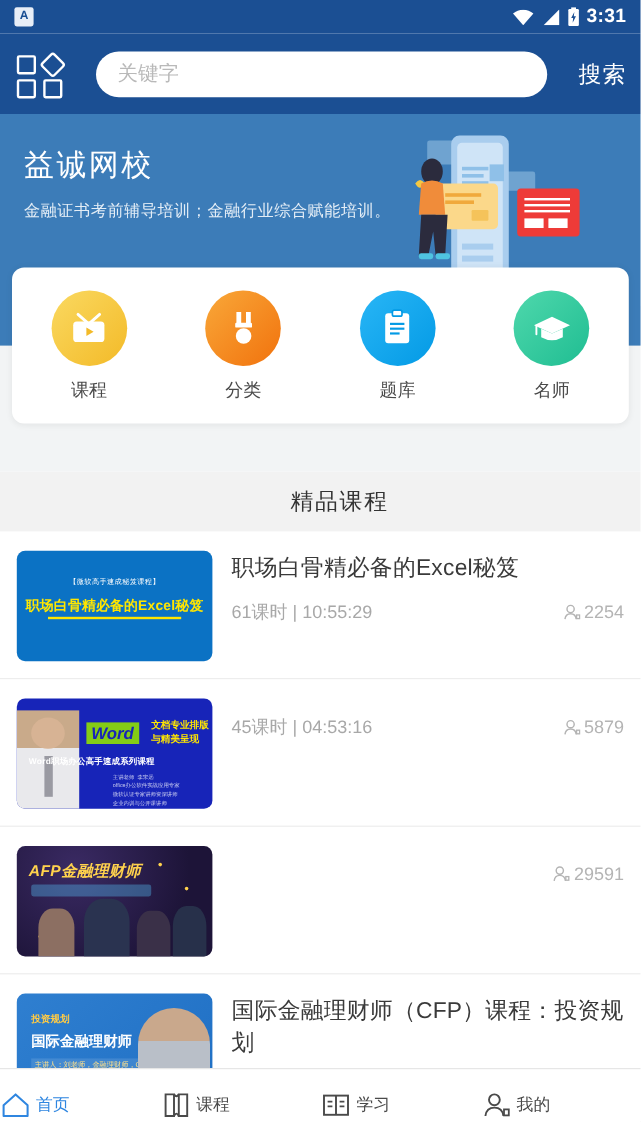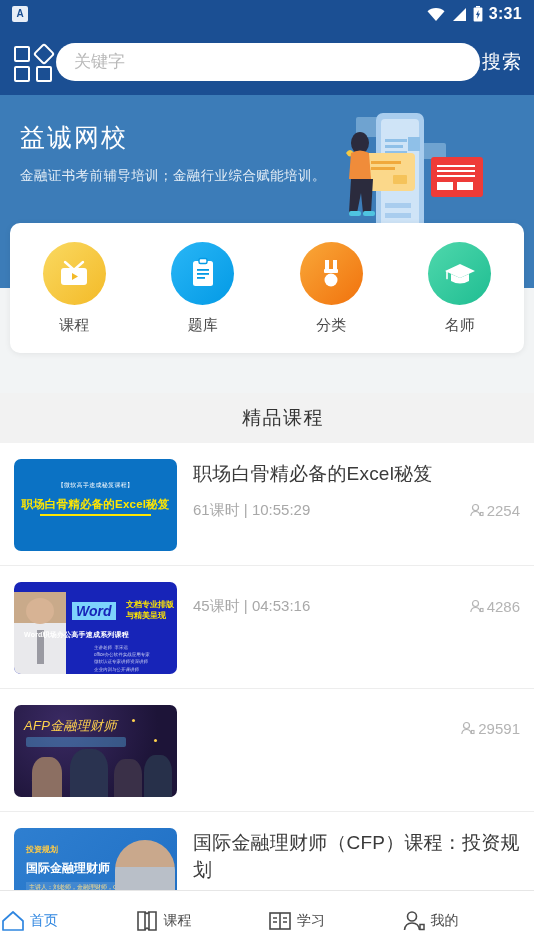--- a/index.html
+++ b/index.html
@@ -23,21 +23,21 @@
   }
   .sb-right { margin-left:auto; display:flex; align-items:center; gap:6px; }
   .sb-time { font-size:16px; font-weight:bold; letter-spacing:.3px; }
   .ic-wifi { width:18px; height:13px; }
   .ic-signal { width:16px; height:13px; }
   .ic-batt { width:10px; height:16px; }
 
   
   .header {
     height:67px; background:#1b4f93; display:flex; align-items:center;
-    padding:0 12px 0 14px; gap:0;
+    padding:0 12px 0 14px; gap:24px;
   }
   .grid-icon { width:42px; height:40px; position:relative; flex:0 0 auto; }
   .grid-icon i {
     position:absolute; width:16px; height:16px; border:2.2px solid #fff;
     border-radius:2px; display:block;
   }
   .grid-icon i.tl { left:0; top:4px; }
   .grid-icon i.tr { left:22px; top:4px; transform:rotate(45deg); border-radius:3px; }
   .grid-icon i.bl { left:0; top:24px; }
   .grid-icon i.br { left:22px; top:24px; }
@@ -113,31 +113,31 @@
     font-size:11.5px; font-weight:bold; color:#ffe600; letter-spacing:.2px; }
   .th-excel .ul { position:absolute; top:55px; left:26px; right:26px; height:1.5px; background:#ffe600; }
 
   .th-word { background:#1724b8; }
   .th-word .ph { position:absolute; left:0; top:10px; width:52px; height:82px;
     background:linear-gradient(#c9aa8a 0 38%,#e9e9ec 38% 100%); }
   .th-word .ph::before { content:""; position:absolute; left:12px; top:6px; width:28px; height:26px;
     border-radius:50%; background:#d7b394; }
   .th-word .ph::after { content:""; position:absolute; left:23px; top:38px; width:7px; height:34px;
     background:#9a9aa2; }
-  .th-word .wbox { position:absolute; left:58px; top:20px; background:#7dd3fc; color:#1724b8;
+  .th-word .wbox { position:absolute; left:58px; top:20px; background:#84cc16; color:#1724b8;
     font-size:14px; font-weight:bold; padding:1px 4px; font-style:italic; }
   .th-word .wr { position:absolute; left:112px; top:18px; font-size:8px; color:#ffe600;
     font-weight:bold; line-height:1.35; text-align:left; }
   .th-word .wsub { position:absolute; left:10px; top:48px; font-size:7px; color:#fff;
     font-weight:bold; letter-spacing:.2px; }
   .th-word .wfoot { position:absolute; left:80px; top:62px; font-size:4.5px; color:#c9ccf0;
     line-height:1.6; }
 
   .th-afp { background:radial-gradient(circle at 30% 20%,#3a2a63 0%,#1d1438 70%); }
-  .th-afp .atitle { position:absolute; left:10px; top:12px; font-size:13px; font-weight:normal;
+  .th-afp .atitle { position:absolute; left:10px; top:12px; font-size:13px; font-weight:bold;
     font-style:italic; color:#ffd24d; letter-spacing:.3px; }
   .th-afp .aband { position:absolute; left:12px; top:32px; width:100px; height:10px;
     background:rgba(90,200,255,.35); border-radius:2px; }
   .th-afp .star { position:absolute; width:3px; height:3px; background:#ffd24d; border-radius:50%; }
   .th-afp .p { position:absolute; bottom:0; border-radius:40% 40% 0 0; }
 
   .th-cfp { background:linear-gradient(135deg,#2f7fd0 0%,#1f6fc4 100%); }
   .th-cfp .c1 { position:absolute; left:12px; top:16px; font-size:8px; font-weight:bold; color:#ffcb45; }
   .th-cfp .c2 { position:absolute; left:12px; top:32px; font-size:12px; font-weight:bold; color:#ffffff; }
   .th-cfp .c3 { position:absolute; left:12px; top:54px; font-size:6px; color:#ffe08a;
@@ -239,42 +239,42 @@
             <path d="M8 5 L16 12" stroke="#fff" stroke-width="2.4" stroke-linecap="round"></path>
             <path d="M26 5 L18 12" stroke="#fff" stroke-width="2.4" stroke-linecap="round"></path>
             <rect x="4" y="11" width="26" height="17" rx="3" fill="#ffffff"></rect>
             <path d="M15 16 L21 19.5 L15 23 Z" fill="#f3ba28"></path>
           </svg>
         </div>
         <div class="qn-label">课程</div>
       </div>
 
       <div class="qn-item">
+        <div class="qn-circle" style="background:linear-gradient(135deg,#f9a839,#f1720d)">
+          <svg width="30" height="32" viewBox="0 0 30 32">
+            <path d="M9 3 h4 v11 h-4 z" fill="#ffffff"></path>
+            <path d="M17 3 h4 v11 h-4 z" fill="#ffffff"></path>
+            <rect x="8" y="12" width="14" height="4" rx="1" fill="#ffffff"></rect>
+            <circle cx="15" cy="23" r="6.5" fill="#ffffff"></circle>
+          </svg>
+        </div>
+        <div class="qn-label">分类</div>
+      </div>
+
+      <div class="qn-item">
         <div class="qn-circle" style="background:linear-gradient(135deg,#29b6f6,#039ae5)">
           <svg width="30" height="32" viewBox="0 0 30 32">
             <rect x="5" y="4" width="20" height="25" rx="2.5" fill="#ffffff"></rect>
             <rect x="11" y="1.5" width="8" height="5" rx="1.5" fill="#ffffff" stroke="#039ae5" stroke-width="1.4"></rect>
             <rect x="9" y="12" width="12" height="1.8" fill="#039ae5"></rect>
             <rect x="9" y="16" width="12" height="1.8" fill="#039ae5"></rect>
             <rect x="9" y="20" width="8" height="1.8" fill="#039ae5"></rect>
           </svg>
         </div>
         <div class="qn-label">题库</div>
-      </div>
-
-      <div class="qn-item">
-        <div class="qn-circle" style="background:linear-gradient(135deg,#f9a839,#f1720d)">
-          <svg width="30" height="32" viewBox="0 0 30 32">
-            <path d="M9 3 h4 v11 h-4 z" fill="#ffffff"></path>
-            <path d="M17 3 h4 v11 h-4 z" fill="#ffffff"></path>
-            <rect x="8" y="12" width="14" height="4" rx="1" fill="#ffffff"></rect>
-            <circle cx="15" cy="23" r="6.5" fill="#ffffff"></circle>
-          </svg>
-        </div>
-        <div class="qn-label">分类</div>
       </div>
 
       <div class="qn-item">
         <div class="qn-circle" style="background:linear-gradient(135deg,#4fd8ac,#1fbd92)">
           <svg width="34" height="30" viewBox="0 0 34 30">
             <path d="M17 6 L32 13 L17 20 L2 13 Z" fill="#ffffff"></path>
             <path d="M8 16 v7 q9 5 18 0 v-7 l-9 4 z" fill="#ffffff"></path>
             <path d="M4 13.6 v7" stroke="#ffffff" stroke-width="1.6" stroke-linecap="round"></path>
           </svg>
         </div>
@@ -322,21 +322,21 @@
       </div>
       <div class="c-body">
         <div class="c-meta">
           <div class="c-sub">45课时 | 04:53:16</div>
           <div class="c-views">
             <svg width="15" height="15" viewBox="0 0 15 15">
               <circle cx="6.5" cy="4.5" r="3" fill="none" stroke="#b4b4b4" stroke-width="1.2"></circle>
               <path d="M1.8 13 q0.5 -4.5 4.7 -4.5 q4.2 0 4.7 4.5" fill="none" stroke="#b4b4b4" stroke-width="1.2"></path>
               <rect x="11.5" y="9.5" width="2.5" height="3" fill="none" stroke="#b4b4b4" stroke-width="1.1"></rect>
             </svg>
-            <span>4286</span>
+            <span>5879</span>
           </div>
         </div>
       </div>
     </div>
 
     <div class="course">
       <div class="thumb th-afp">
         <div class="atitle">AFP金融理财师</div>
         <div class="aband"></div>
         <span class="star" style="left:118px;top:14px"></span>

